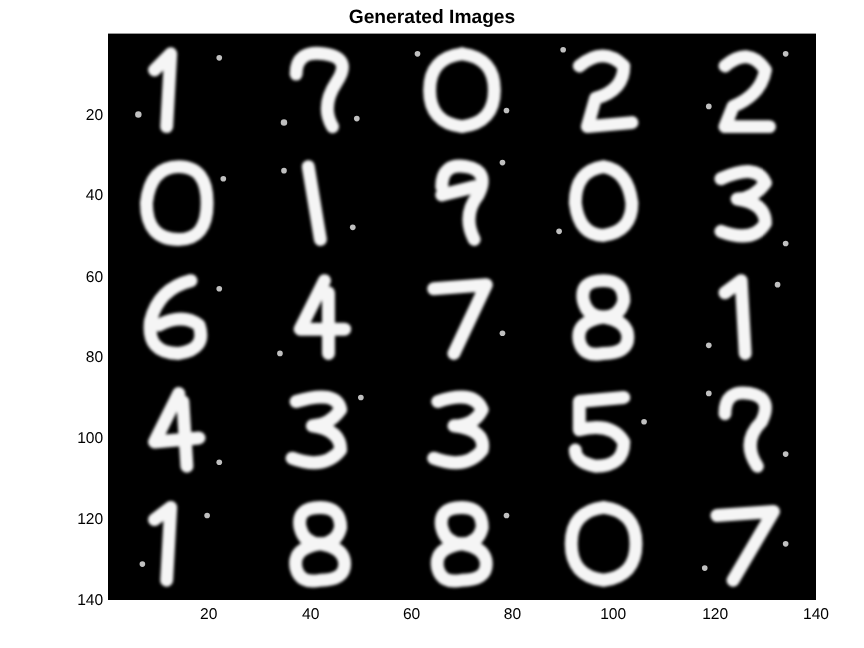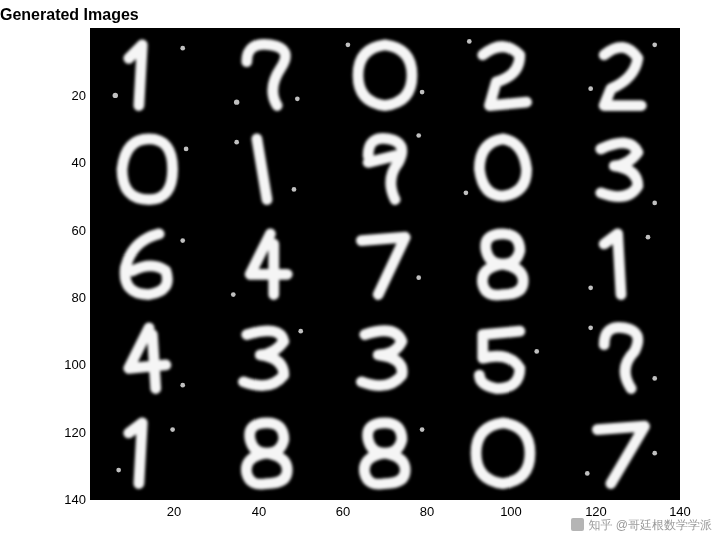--- a/index.html
+++ b/index.html
@@ -17,21 +17,21 @@
     position: absolute;
     left: 0; top: 0;
     width: 720px;
     height: 540px;
   }
   .title {
     position: absolute;
     left: 0;
     width: 100%;
     top: 6px;
-    text-align: left;
+    text-align: center;
     font-weight: bold;
     font-size: 16px;
   }
   .axes {
     position: absolute;
     top: 28px;
     left: 90px;
     width: 590px;
     height: 472px;
     background: #000000;
@@ -285,18 +285,14 @@
   <div class="ytick" style="top:493px">140</div>
 
   <div class="xtick" style="left:174px">20</div>
   <div class="xtick" style="left:259px">40</div>
   <div class="xtick" style="left:343px">60</div>
   <div class="xtick" style="left:427px">80</div>
   <div class="xtick" style="left:511px">100</div>
   <div class="xtick" style="left:596px">120</div>
   <div class="xtick" style="left:680px">140</div>
 
-  <div class="watermark">
-    <span class="logo"></span><span>知乎</span>
-    <span>@哥廷根数学学派</span>
-  </div>
 
 </div>
 
 </body></html>

